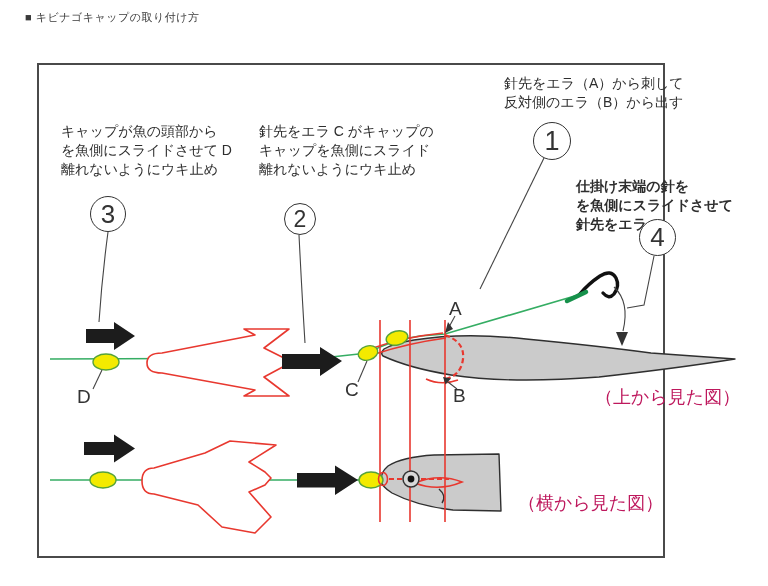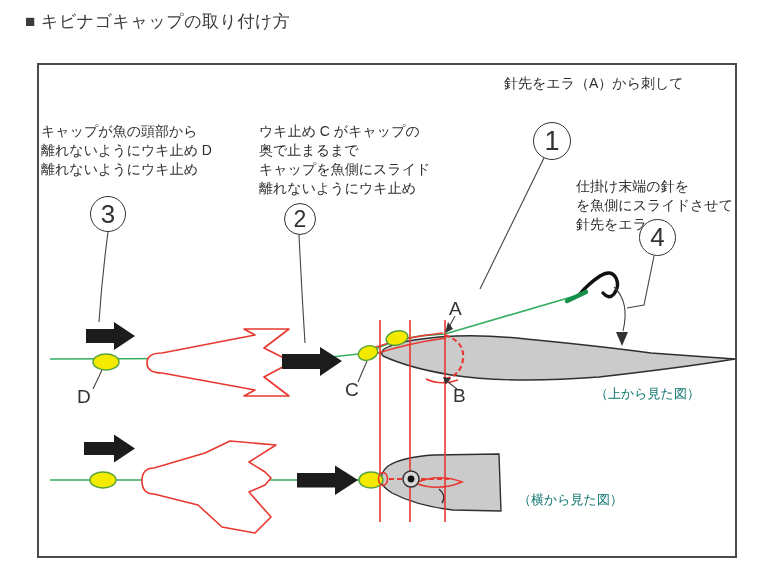--- a/index.html
+++ b/index.html
@@ -1,27 +1,27 @@
 <!DOCTYPE html>
 <html style="--ink: #333333; --box-border: #4a4a4a; --red: #e8382f; --green: #35ad63; --green-dark: #16914b; --yellow: #f3ea00; --yellow-stroke: #55a23a; --fish-gray: #cbcbcb; --arrow-black: #1c1c1c;"><head>
 <meta charset="utf-8">
 <style>
   html,body{margin:0;padding:0;background:#ffffff;width:768px;height:586px;overflow:hidden;
     font-family:"Liberation Sans","DejaVu Sans",sans-serif;}
   .page{position:relative;width:768px;height:586px;background:#fff;}
-  .page-title{position:absolute;left:25px;top:10px;font-size:17px;color:#3a3a3a;letter-spacing:0.5px;}
-  .figure-box{position:absolute;left:37px;top:63px;width:700px;height:495px;
+  .page-title{position:absolute;left:25px;top:10px;font-size:11px;color:#3a3a3a;letter-spacing:0.5px;}
+  .figure-box{position:absolute;left:37px;top:63px;width:628px;height:495px;
     border:2px solid var(--box-border,#4a4a4a);background:#fff;box-sizing:border-box;}
   .figure-box svg{position:absolute;left:0;top:0;}
   .txt{position:absolute;font-size:14px;line-height:19px;color:#2e2e2e;white-space:nowrap;}
   .circle{position:absolute;box-sizing:border-box;border:1.8px solid var(--ink,#333);
     border-radius:50%;background:#fff;display:flex;align-items:center;justify-content:center;
     color:var(--ink,#333);z-index:3;}
   .pt-label{position:absolute;font-size:19px;color:var(--ink,#333);z-index:3;}
-  .caption{position:absolute;font-size:13px;color:#0f766e;z-index:3;white-space:nowrap;}
+  .caption{position:absolute;font-size:18px;color:#be185d;z-index:3;white-space:nowrap;}
   
   .green-line{stroke:var(--green,#35ad63);stroke-width:1.7;fill:none;}
   .green-knot{stroke:var(--green-dark,#16914b);stroke-width:4.5;fill:none;stroke-linecap:round;}
   .red-shape{stroke:var(--red,#e8382f);stroke-width:1.6;fill:#ffffff;stroke-linejoin:round;}
   .red-line{stroke:var(--red,#e8382f);stroke-width:1.6;fill:none;}
   .red-dash{stroke:var(--red,#e8382f);stroke-width:2.2;fill:none;stroke-dasharray:5 3;}
   .black-fill{fill:var(--arrow-black,#1c1c1c);stroke:none;}
   .gray-fish{fill:var(--fish-gray,#cbcbcb);stroke:#2f2f2f;stroke-width:1.4;stroke-linejoin:round;}
   .leader{stroke:#444;stroke-width:1.1;fill:none;}
   .ink-line{stroke:var(--ink,#333);stroke-width:1.4;fill:none;}
@@ -97,33 +97,33 @@
         <path class="leader" d="M319,317 L328,296"></path>
         <path class="leader" d="M416,251 L410,262"></path>
         <path class="ink-fill" d="M406,268 L414,264 L409,257 Z"></path>
         <path class="leader" d="M418,324 L409,317"></path>
         <path class="ink-fill" d="M404,312 L412,313.5 L406.5,319.5 Z"></path>
       </g>
     </svg>
 
     <div class="txt" style="left:465px;top:9px;">
       <div>針先をエラ（A）から刺して</div>
+      <div>反対側のエラ（B）から出す</div>
     </div>
     <div class="txt" style="left:220px;top:57px;">
-      <div>ウキ止め C がキャップの</div>
-      <div>奥で止まるまで</div>
+      <div>針先をエラ C がキャップの</div>
       <div>キャップを魚側にスライド</div>
       <div>離れないようにウキ止め</div>
     </div>
-    <div class="txt" style="left:2px;top:57px;">
+    <div class="txt" style="left:22px;top:57px;">
       <div>キャップが魚の頭部から</div>
-      <div>離れないようにウキ止め D</div>
+      <div>を魚側にスライドさせて D</div>
       <div>離れないようにウキ止め</div>
     </div>
-    <div class="txt" style="left:537px;top:112px;">
+    <div class="txt" style="left:537px;top:112px;font-weight:bold;">
       <div>仕掛け末端の針を</div>
       <div>を魚側にスライドさせて</div>
       <div>針先をエラ</div>
     </div>
 
     <div class="circle" style="left:494px;top:57px;width:38px;height:38px;font-size:27px;">1</div>
     <div class="circle" style="left:245px;top:138px;width:32px;height:32px;font-size:23px;">2</div>
     <div class="circle" style="left:51px;top:131px;width:36px;height:36px;font-size:26px;">3</div>
     <div class="circle" style="left:600px;top:154px;width:37px;height:37px;font-size:26px;">4</div>
 

